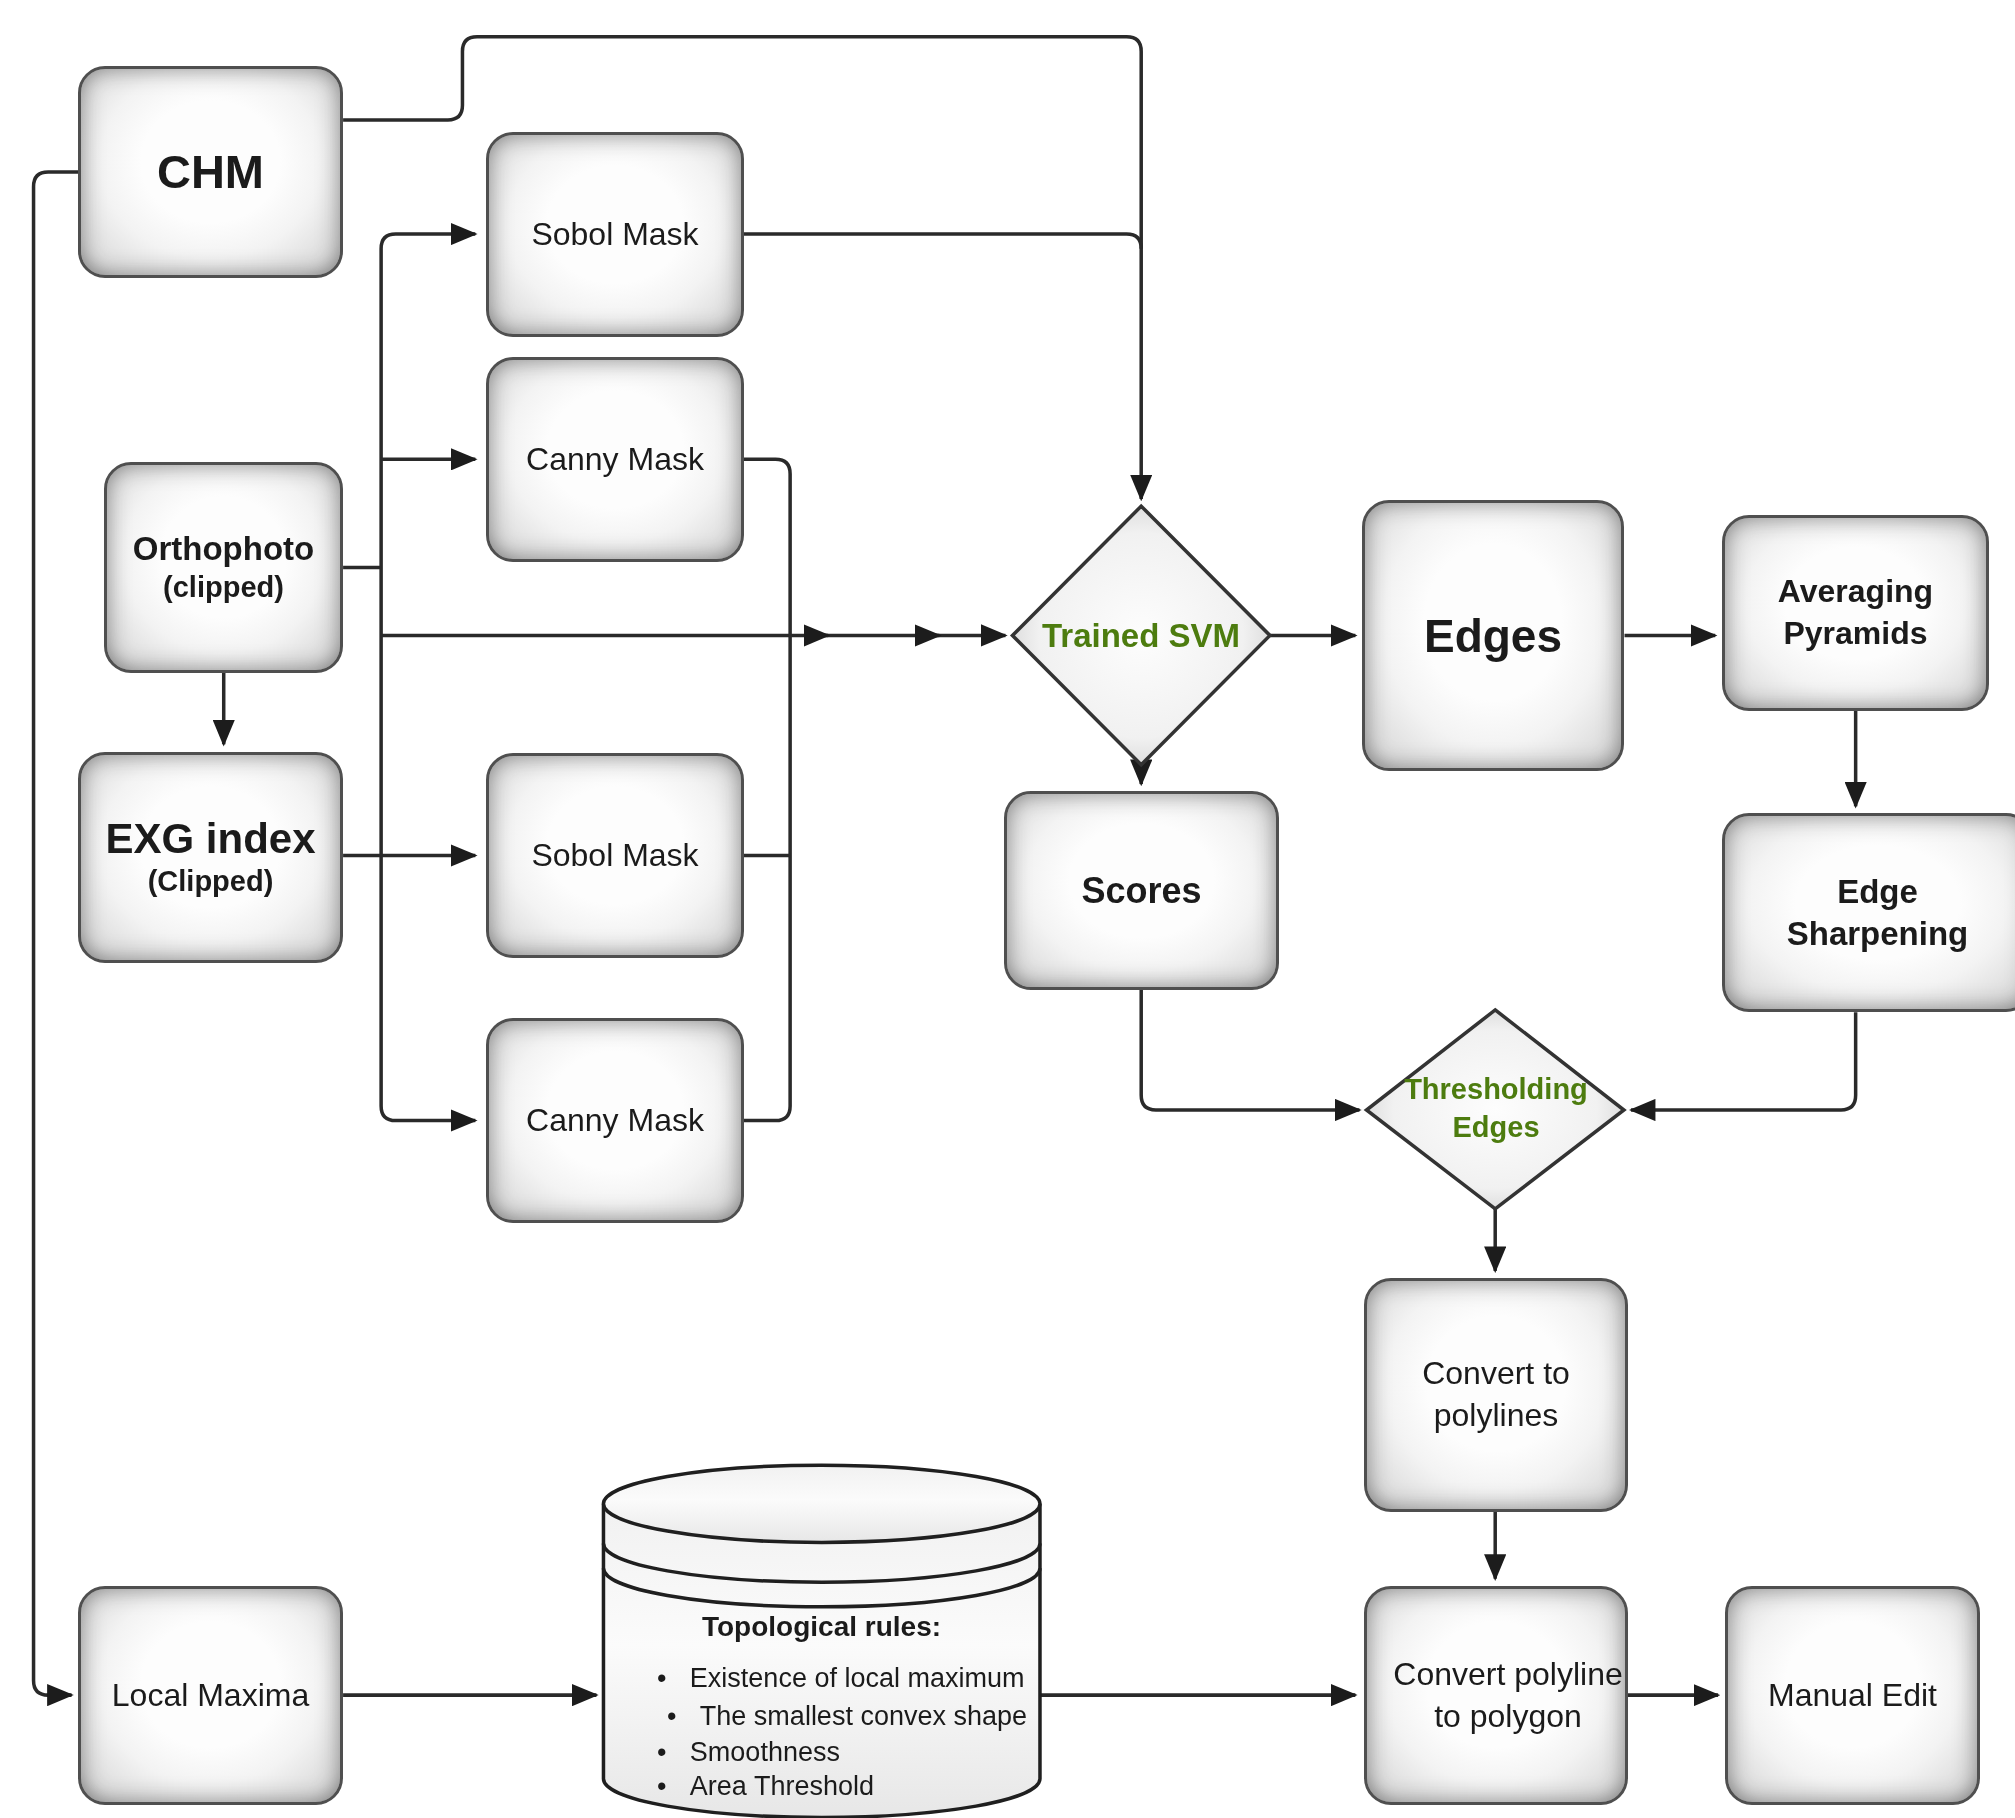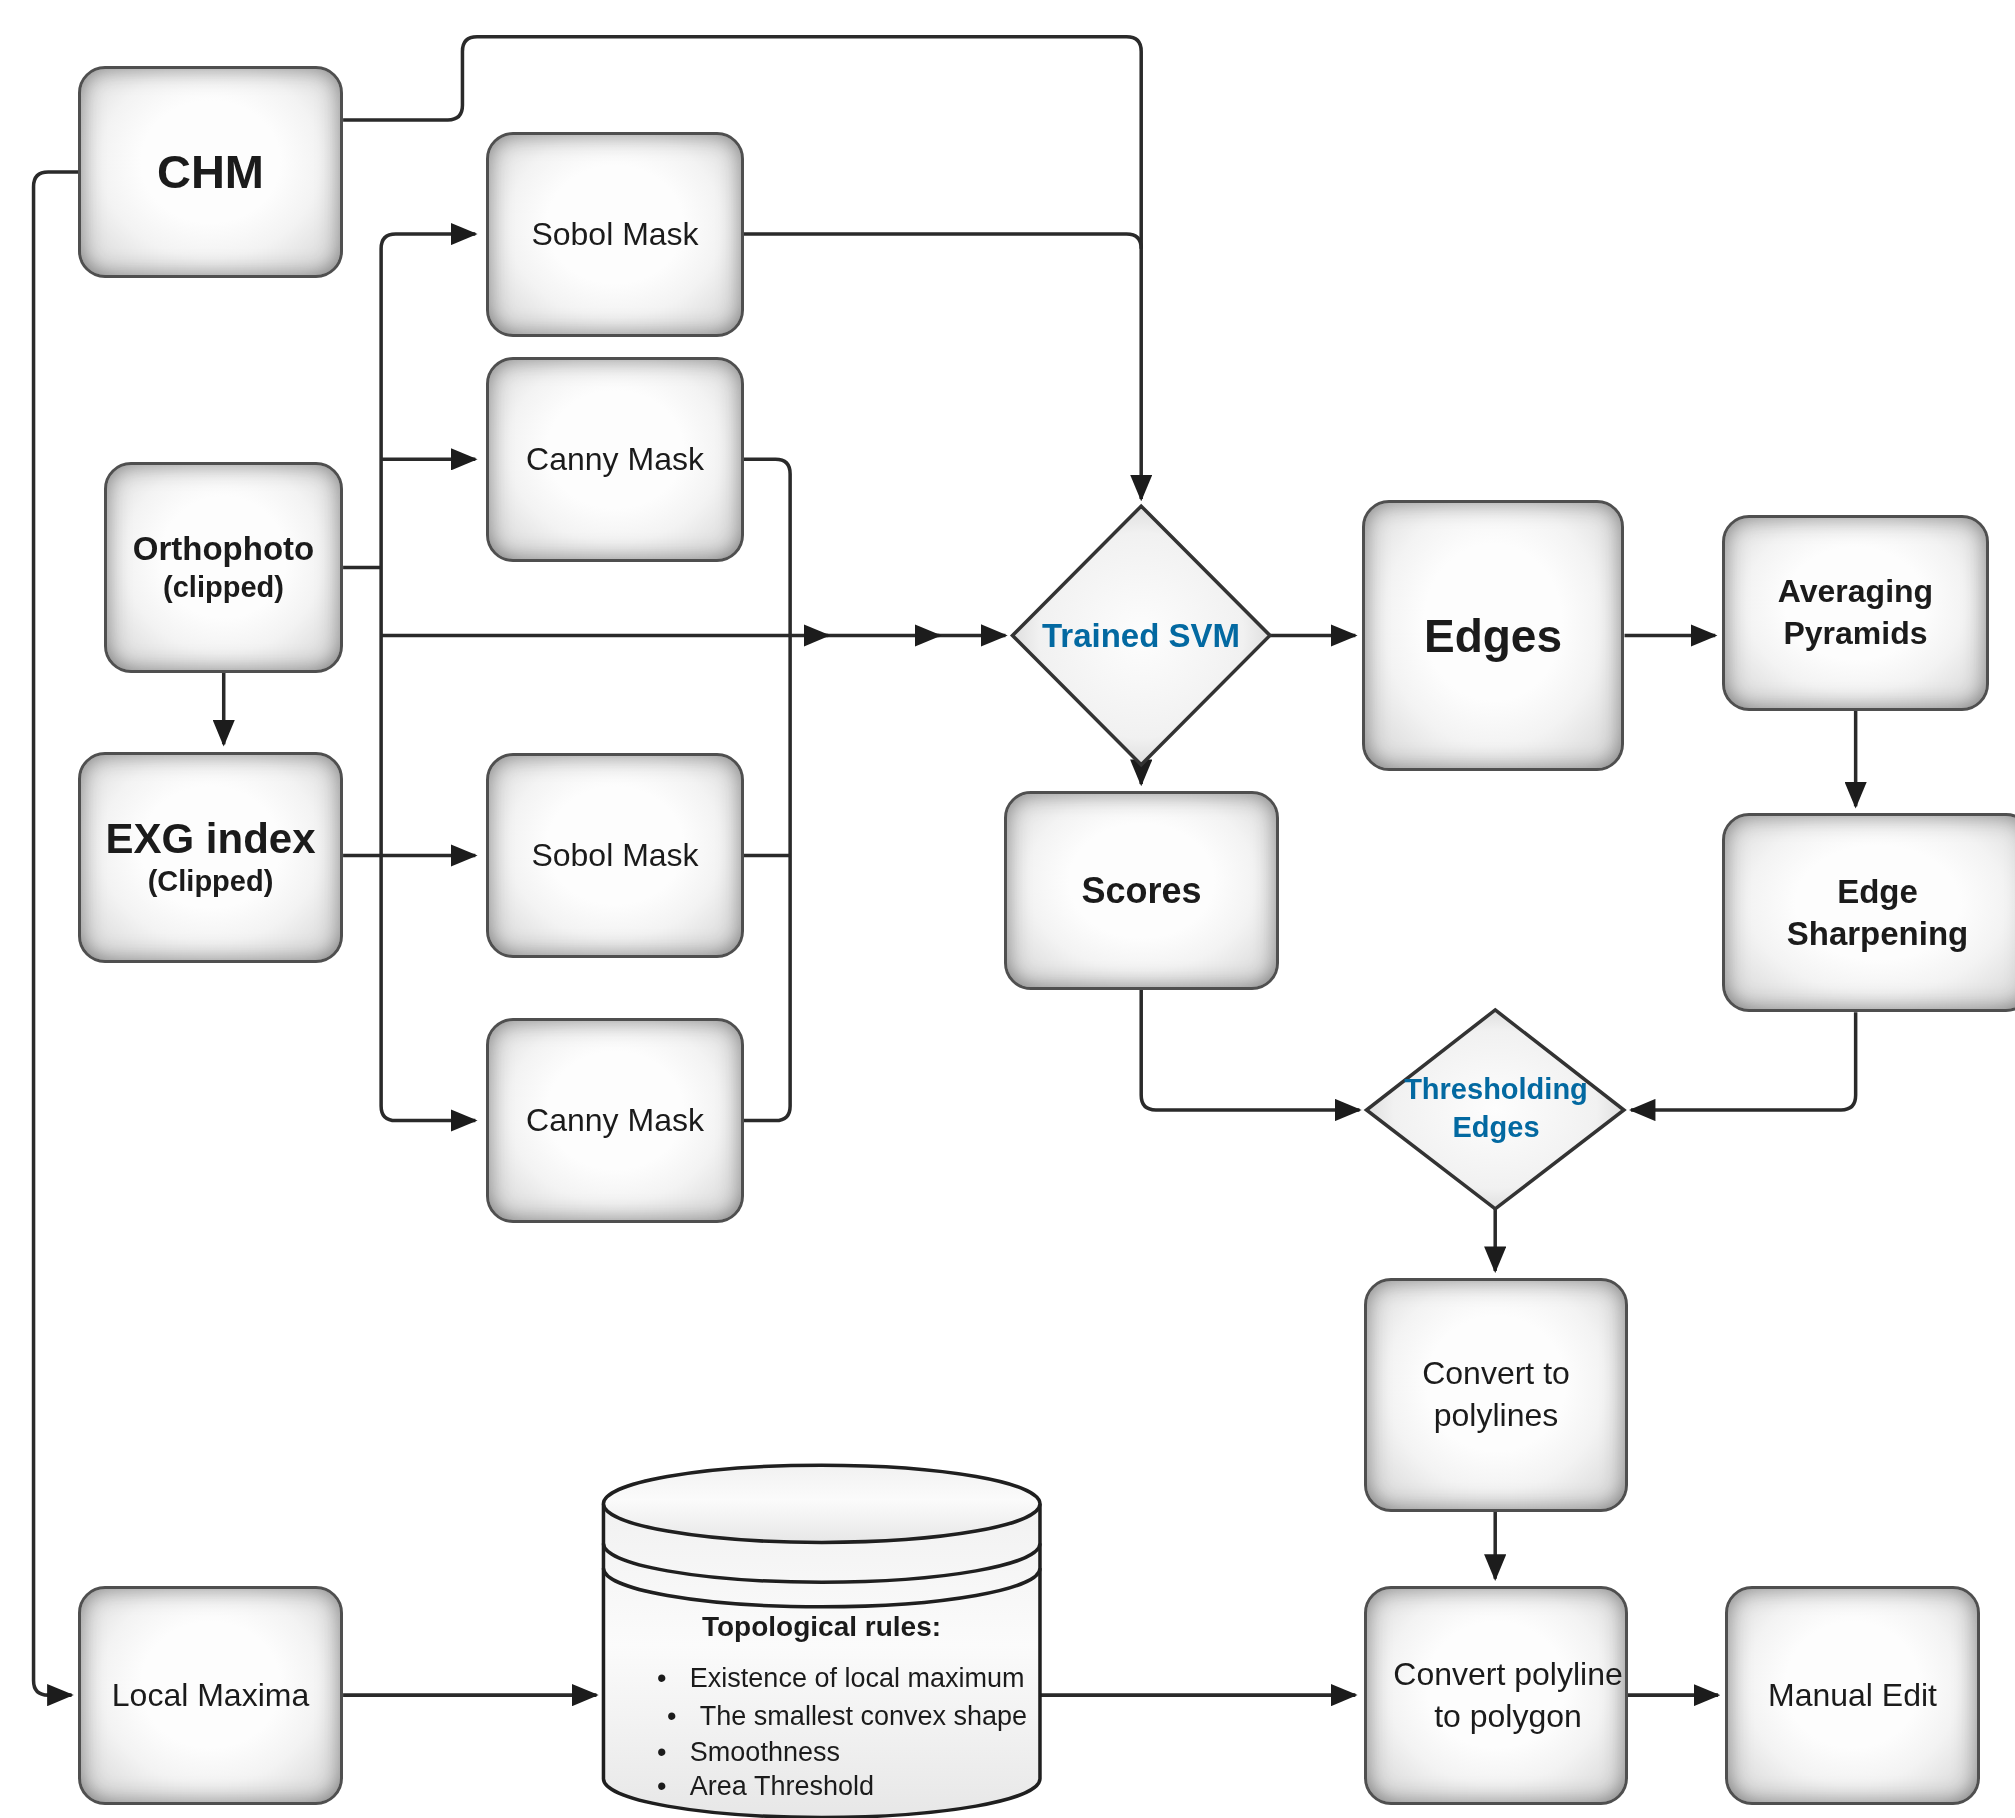--- a/index.html
+++ b/index.html
@@ -14,21 +14,21 @@
   .node{
     position:absolute;box-sizing:border-box;
     border:3.5px solid #4f4f4f;border-radius:27px;
     background:radial-gradient(ellipse at 50% 45%, #fdfdfd 38%, #f3f3f3 60%, #dcdcdc 86%, #c6c6c6 100%);
     box-shadow:inset 0 0 21px rgba(40,40,40,0.5);
     display:flex;flex-direction:column;align-items:center;justify-content:center;
     text-align:center;color:#1b1b1b;
   }
   .dlabel{
     position:absolute;display:flex;flex-direction:column;align-items:center;justify-content:center;
-    text-align:center;color:#0369a1;
+    text-align:center;color:#4d7c0f;
   }
   .l-xl{font-size:47px;font-weight:600;line-height:1.15;}
   .l-lg{font-size:42px;font-weight:600;line-height:1.15;}
   .l-md{font-size:33px;font-weight:600;line-height:1.25;}
   .l-rg{font-size:32px;font-weight:500;line-height:1.3;}
   .l-sub{font-size:29px;font-weight:700;line-height:1.3;}
   .l-edges{font-size:46px;font-weight:600;}
   .l-scores{font-size:36px;font-weight:600;}
   .l-svm{font-size:33px;font-weight:600;}
   .l-th{font-size:29px;font-weight:700;line-height:1.3;}

